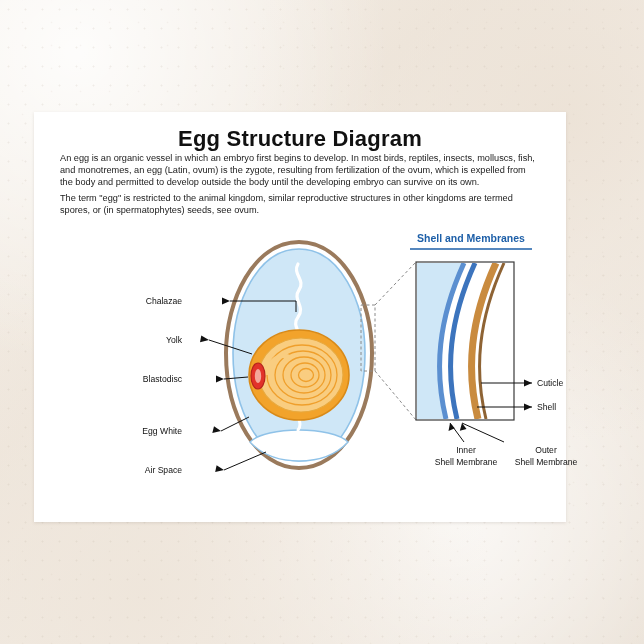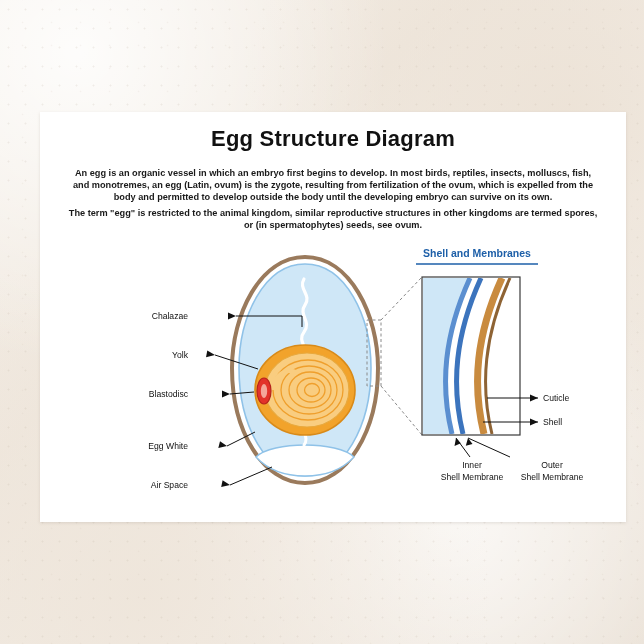--- a/index.html
+++ b/index.html
@@ -30,44 +30,43 @@
     opacity: 0.35;
     background-image:
       radial-gradient(circle, rgba(190,175,160,0.55) 0.8px, transparent 1.2px),
       radial-gradient(circle, rgba(205,190,175,0.4) 0.7px, transparent 1.1px);
     background-size: 17px 19px, 29px 23px;
     background-position: 0 0, 8px 11px;
   }
 
   .card {
     position: absolute;
-    left: 40px;
+    left: 34px;
     top: 112px;
-    width: 586px;
+    width: 532px;
     height: 410px;
     background: #ffffff;
     box-shadow: 0 1px 3px rgba(120,110,100,0.18);
   }
 
   .title {
     text-align: center;
     font-size: 22px;
     font-weight: bold;
     color: #111111;
     margin: 14px 0 0 0;
     letter-spacing: 0.2px;
   }
 
   .intro {
-    margin: 15px 26px 0 26px;
+    margin: 0 26px 0 26px;
     font-size: 9.2px;
     line-height: 12.2px;
-    font-weight: bold;
+    font-weight: normal;
     color: #1a1a1a;
-    text-align: center;
   }
   .intro p { margin: 0; }
   .intro p + p { margin-top: 3px; }
 
   .diagram {
     position: relative;
     width: 560px;
     height: 272px;
     margin-top: 4px;
   }

